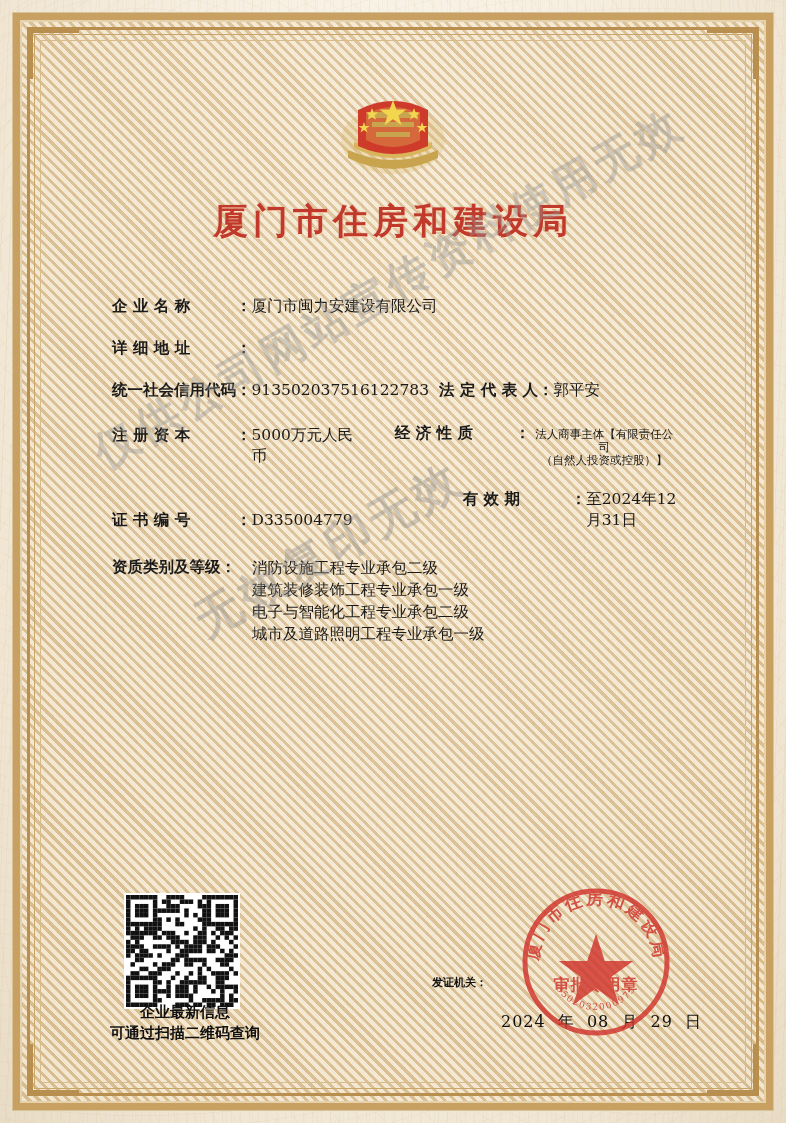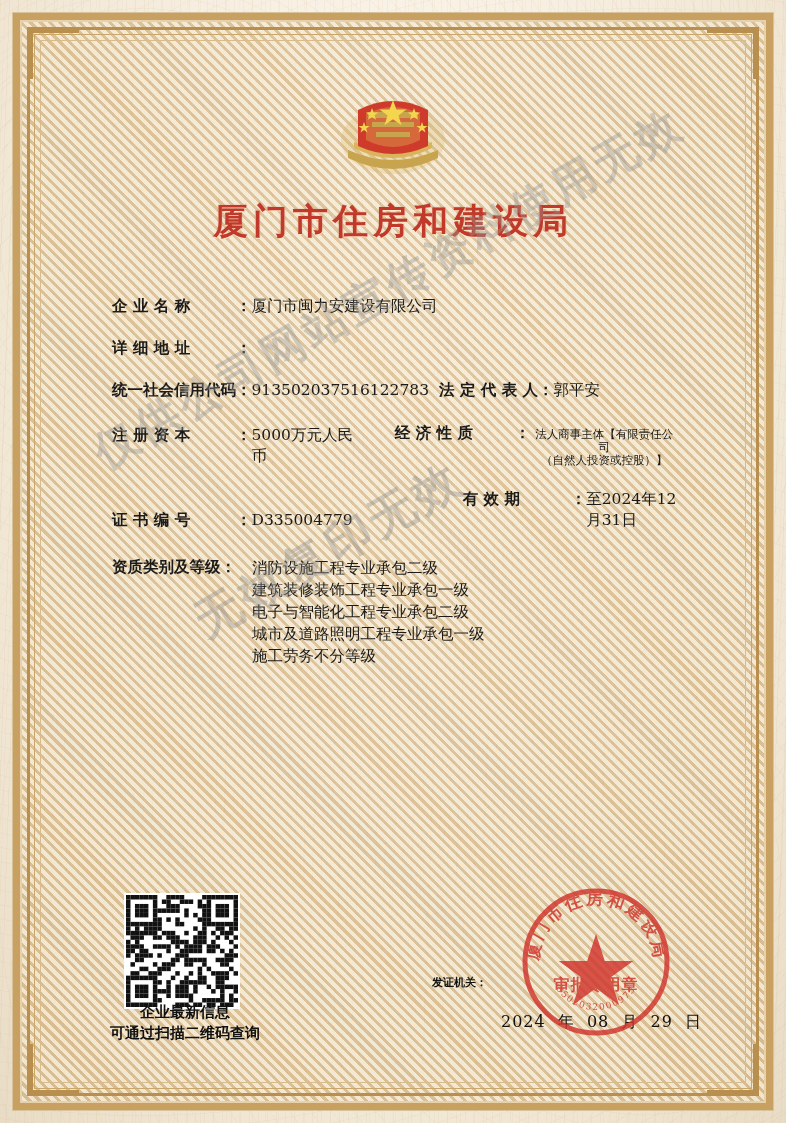--- a/index.html
+++ b/index.html
@@ -349,21 +349,20 @@
       </span>
     </div>
 
     <div class="qual-row">
       <span class="qual-lbl"><span>资质类别及等级</span>：</span>
       <div class="qual-list">
         <div>消防设施工程专业承包二级</div>
         <div>建筑装修装饰工程专业承包一级</div>
         <div>电子与智能化工程专业承包二级</div>
         <div>城市及道路照明工程专业承包一级</div>
-        <div>施工劳务不分等级</div>
       </div>
     </div>
   </div>
 
   <div class="watermark">仅供公司网站宣传资料使用无效</div>
 
   <div class="qr">
     <div class="qrgrid" id="qrgrid"><svg width="112" height="112" viewBox="0 0 112 112">
           <rect width="112" height="112" fill="#fff"></rect>
           <rect x="0.00" y="0.00" width="4.48" height="4.48" fill="#111"></rect>

